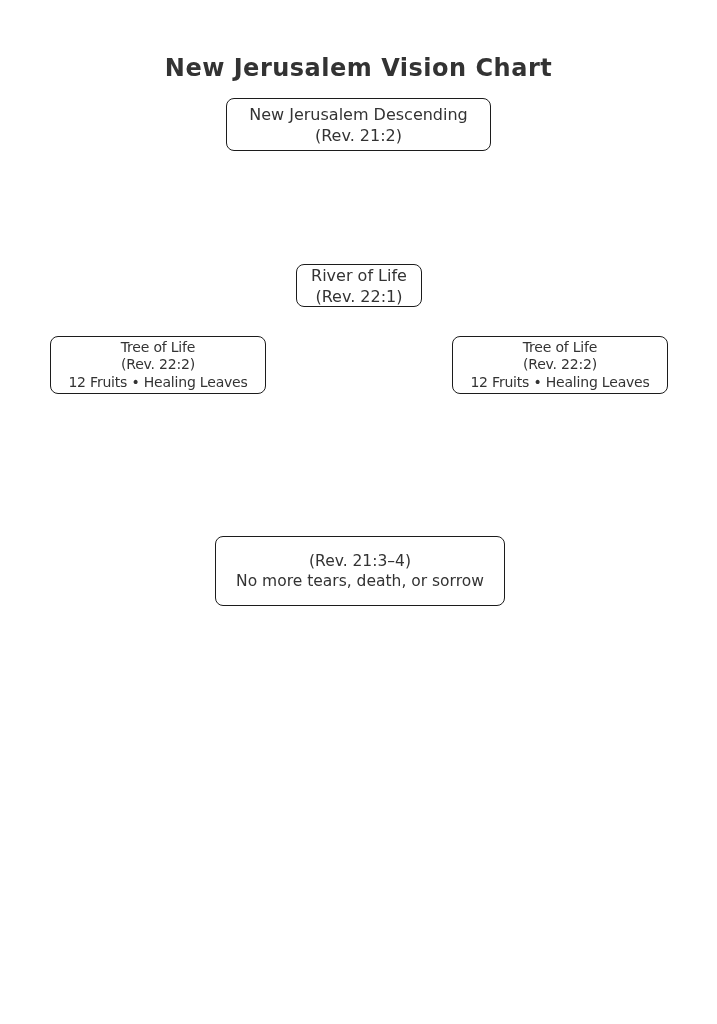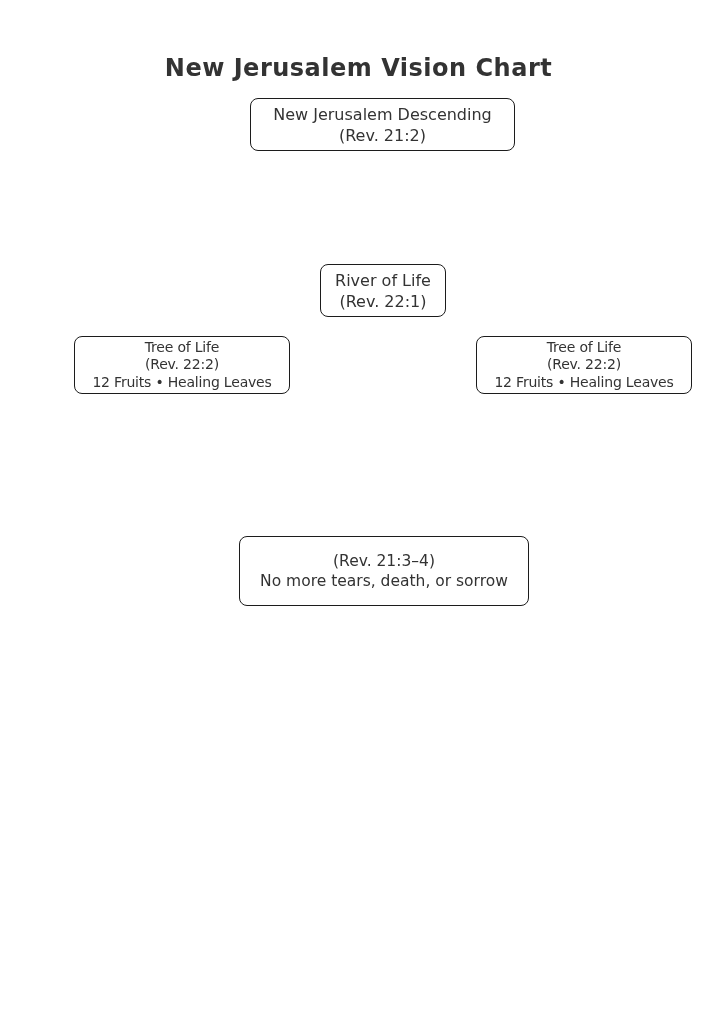--- a/index.html
+++ b/index.html
@@ -33,32 +33,31 @@
     box-sizing: border-box;
     background: #ffffff;
     border: 1.6px solid #1c1c1c;
     border-radius: 8px;
     display: flex;
     flex-direction: column;
     align-items: center;
     justify-content: center;
     text-align: center;
     color: #333333;
-    margin-left: 24px;
   }
   .node span { display: block; white-space: nowrap; }
 
   .node-descending {
     left: 226px; top: 98px;
     width: 265px; height: 53px;
     font-size: 16px; line-height: 21px;
   }
   .node-river {
     left: 296px; top: 264px;
-    width: 126px; height: 53px;
+    width: 126px; height: 43px;
     font-size: 16px; line-height: 21px;
   }
   .node-tree-left, .node-tree-right {
     top: 336px;
     width: 216px; height: 58px;
     font-size: 14px; line-height: 17.5px;
     letter-spacing: -0.2px;
   }
   .node-tree-left  { left: 50px; }
   .node-tree-right { left: 452px; }

